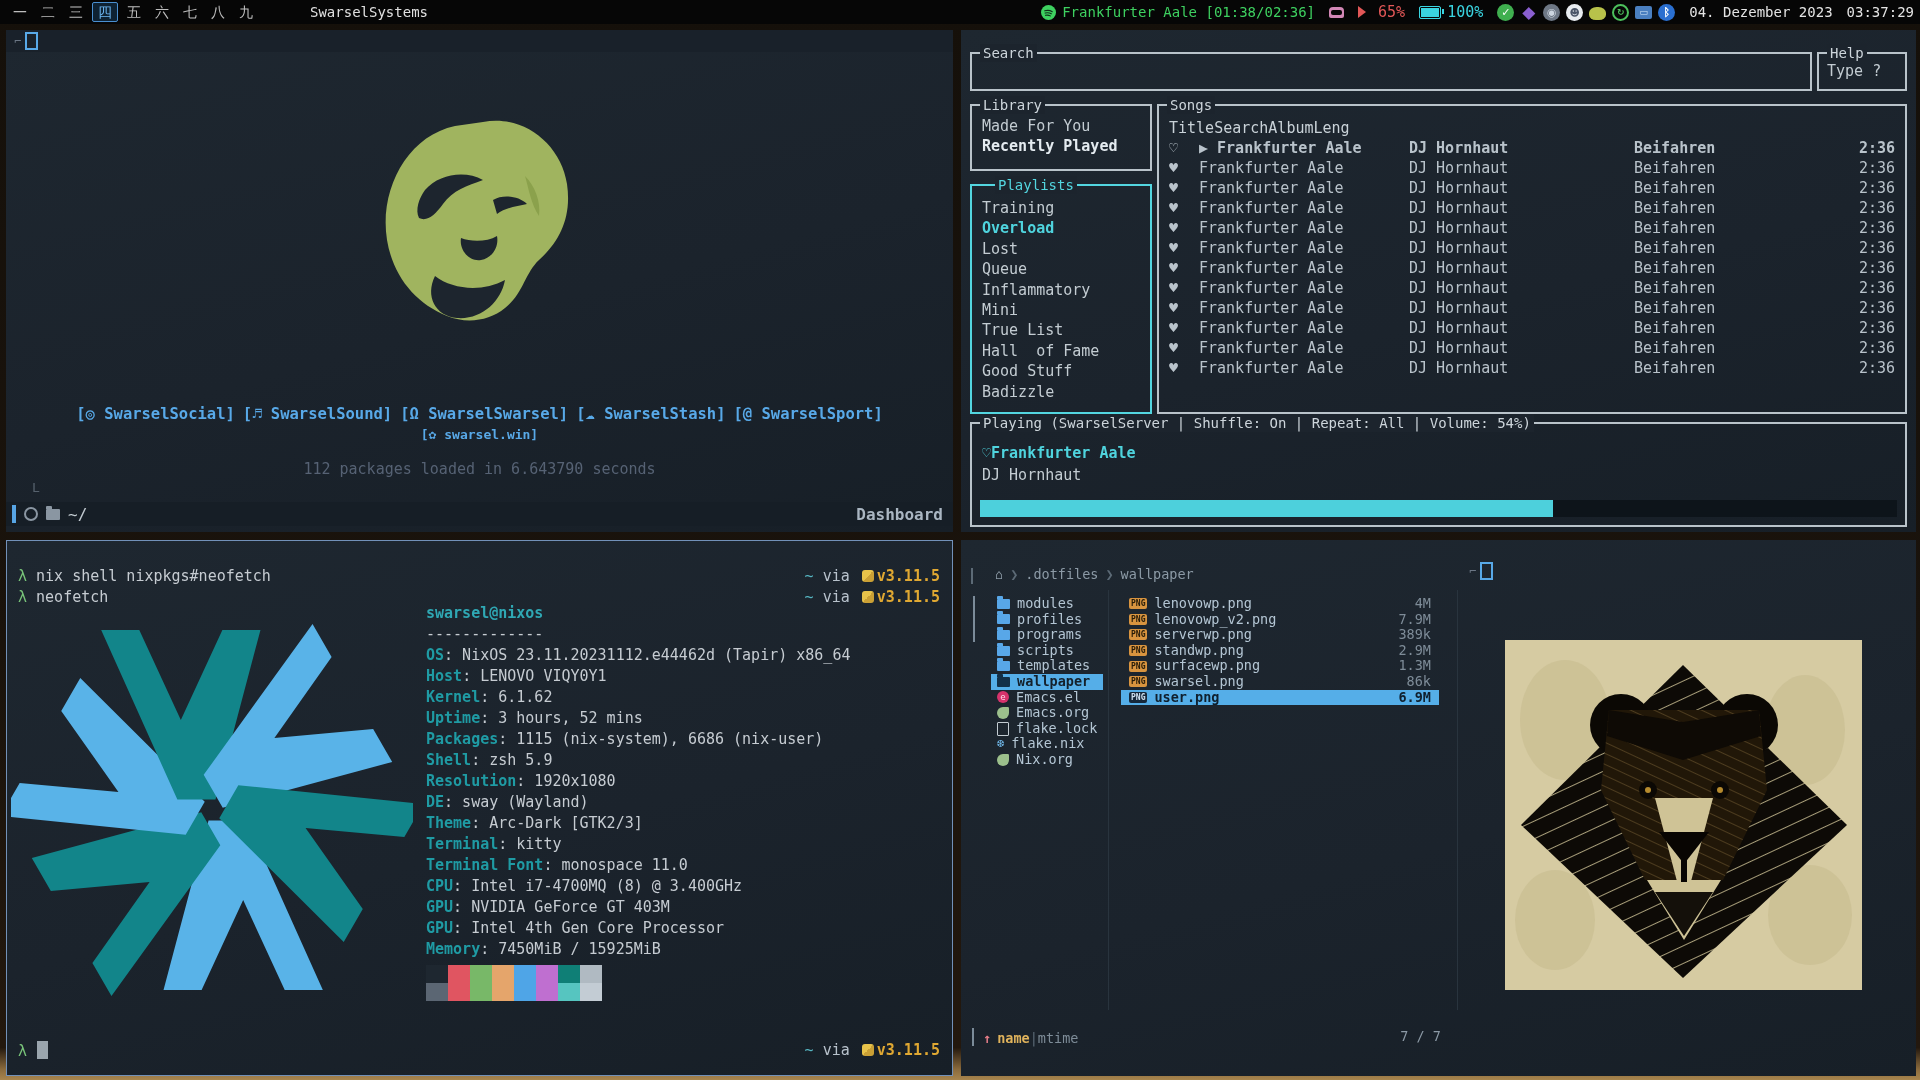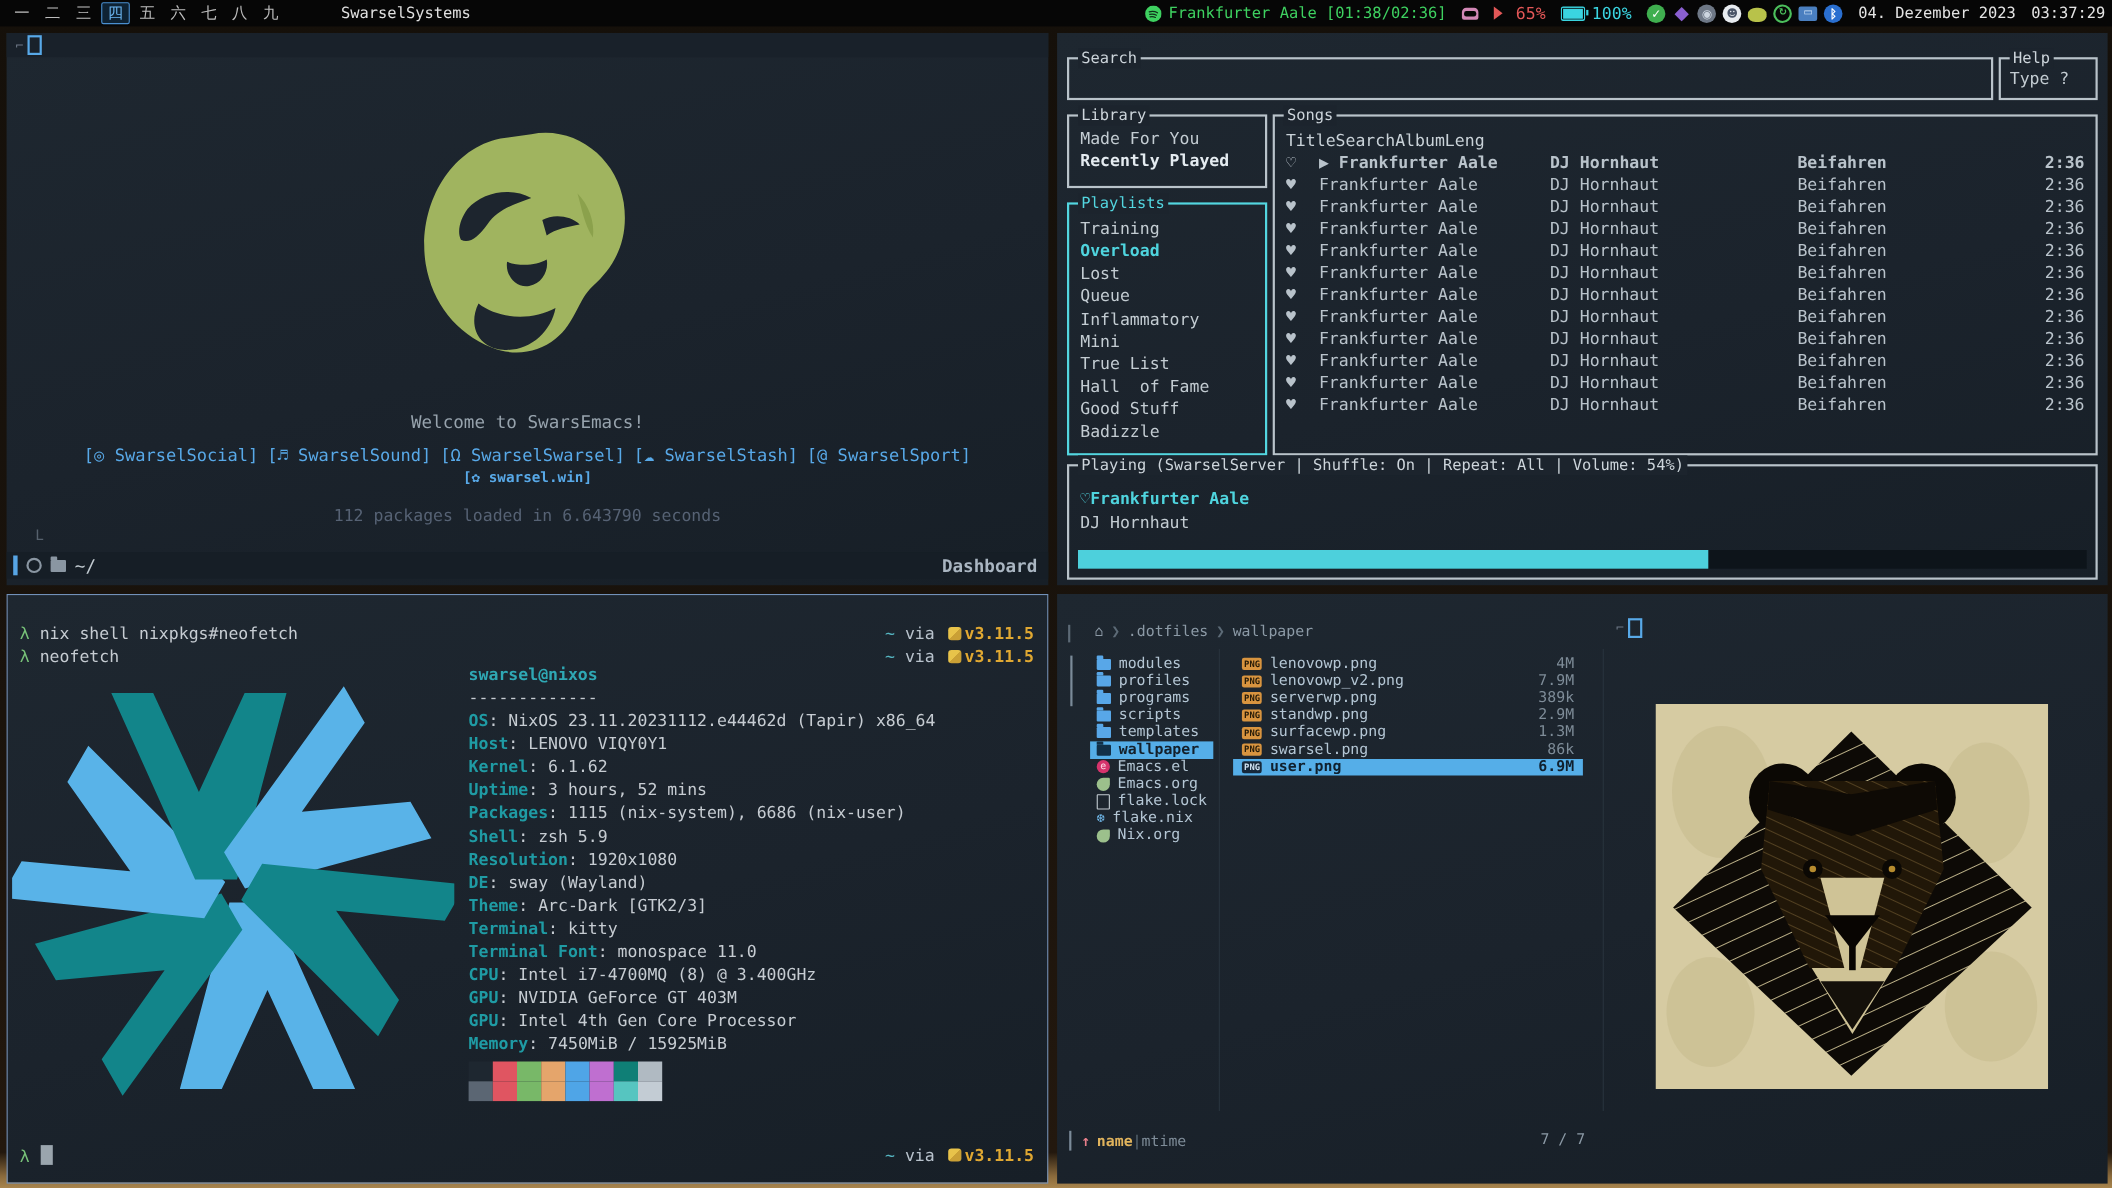--- a/index.html
+++ b/index.html
@@ -35,37 +35,37 @@
   .tray-bluetooth{background:#2a6fd0;}
   
   .window{position:absolute;background:linear-gradient(165deg,#1e2730 0%,#1b232c 55%,#171f27 100%);}
   
   #emacs{left:6px;top:30px;width:947px;height:502px;color:#c3ccd2;}
   #emacs-tabbar{left:0;top:0;width:100%;height:22px;background:#19212a;}
   .tab-corner{color:#6b7684;font-size:12px;}
   .tab-rect{display:inline-block;width:9px;height:14px;border:2px solid #58a9e8;margin-left:4px;vertical-align:middle;}
   #emacs-center{left:0;top:86px;width:100%;text-align:center;}
   #welcome{left:0;top:344px;width:100%;text-align:center;color:#97a3ad;font-size:16px;}
-  #links-row{left:0;top:375px;width:100%;text-align:center;font-size:15.5px;font-weight:normal;color:#58a9e8;}
+  #links-row{left:0;top:375px;width:100%;text-align:center;font-size:15.5px;font-weight:bold;color:#58a9e8;}
   #links-row2{left:0;top:397px;width:100%;text-align:center;font-size:13px;font-weight:bold;color:#58a9e8;}
   .dash-link{margin:0 4px;cursor:pointer;}
   #pkg-line{left:0;top:430px;width:100%;text-align:center;color:#566274;font-size:15px;}
   #fringe-l{left:26px;top:450px;color:#56616d;font-size:13px;}
   #modeline{left:0;top:472px;width:100%;height:24px;background:#161e26;display:flex;align-items:center;gap:8px;padding-left:6px;box-sizing:border-box;}
   #ml-bar{width:4px;height:18px;background:#57a5e5;}
   .ml-circle{width:14px;height:14px;border-radius:50%;border:2px solid #8a96a2;box-sizing:border-box;display:inline-block;}
   .ml-folder{width:14px;height:11px;background:#8a96a2;border-radius:1px;position:relative;display:inline-block;}
   .ml-folder:before{content:"";position:absolute;top:-3px;left:0;width:6px;height:3px;background:#8a96a2;border-radius:1px 1px 0 0;}
   #ml-right{margin-left:auto;padding-right:10px;font-weight:bold;color:#aab6c2;}
   
   #music{left:961px;top:30px;width:955px;height:502px;color:#c3ccd2;font-size:15px;}
   .tui-box{position:absolute;border:2px solid #b9c3ca;box-sizing:border-box;}
   .tui-label{position:absolute;top:-10px;left:8px;background:#1c242d;padding:0 3px;font-size:14px;color:#cdd5db;line-height:18px;}
   .tui-box.cyan{border-color:#53d6e0;}
-  .tui-box.cyan>.tui-label{color:#53d6e0;}
+  .tui-box.cyan>.tui-label{color:#53d6e0;margin-left:15px;}
   .tui-item{padding:0 10px;height:20.4px;line-height:20.4px;white-space:pre;cursor:pointer;}
   .tui-item.bold{font-weight:bold;color:#e4ebf0;}
   .tui-item.sel{font-weight:bold;color:#4fd4de;}
   #song-rows .srow{display:flex;height:20px;line-height:20px;padding:0 10px;cursor:pointer;color:#b9c3cb;}
   .srow .c-heart{width:30px;}
   .srow .c-title{width:210px;}
   .srow .c-artist{width:225px;}
   .srow .c-album{width:190px;}
   .srow .c-len{flex:1;text-align:right;}
   .srow.playing{font-weight:bold;color:#eef3f6;}
@@ -180,21 +180,20 @@
     <div class="abs" id="emacs-center">
       <svg width="230" height="250" viewBox="0 0 230 250" style="margin:0 auto;">
         <path fill="#a0b45f" d="M118 6c40-8 78 22 84 62 5 34-8 58-28 76-14 13-16 34-34 48-16 13-38 16-58 8C50 187 28 160 22 124 14 74 42 20 90 10z"></path>
         <path fill="#1d252e" d="M60 74c14-16 40-20 58-10-16 6-30 10-40 24-8 11-16 18-24 14-4-8 0-20 6-28z"></path>
         <path fill="#1d252e" d="M128 84c10-6 26-4 34 4-10 2-22 4-30 10z"></path>
         <path fill="#1d252e" d="M96 122c10 4 26 4 36-2 2 10-4 22-16 24s-22-10-20-22z"></path>
         <path fill="#1d252e" d="M70 160c18 14 48 16 70 4-4 22-24 40-48 38-22-2-32-22-22-42z"></path>
         <path fill="#8ba14c" d="M160 60c10 10 16 26 14 40-8-12-10-26-14-40z"></path>
       </svg>
     </div>
-    <div class="abs" id="welcome">Welcome to SwarsEmacs!</div>
     <div class="abs" id="links-row"><span class="dash-link">[◎ SwarselSocial]</span><span class="dash-link">[♬ SwarselSound]</span><span class="dash-link">[Ω SwarselSwarsel]</span><span class="dash-link">[☁ SwarselStash]</span><span class="dash-link">[@ SwarselSport]</span></div>
     <div class="abs" id="links-row2"><span class="dash-link">[✿ swarsel.win]</span></div>
     <div class="abs" id="pkg-line">112 packages loaded in 6.643790 seconds</div>
     <div class="abs" id="fringe-l">L</div>
     <div class="abs" id="modeline">
       <span id="ml-bar"></span>
       <span class="ml-circle"></span>
       <span class="ml-folder"></span>
       <span>~/</span>
       <span id="ml-right">Dashboard</span>

